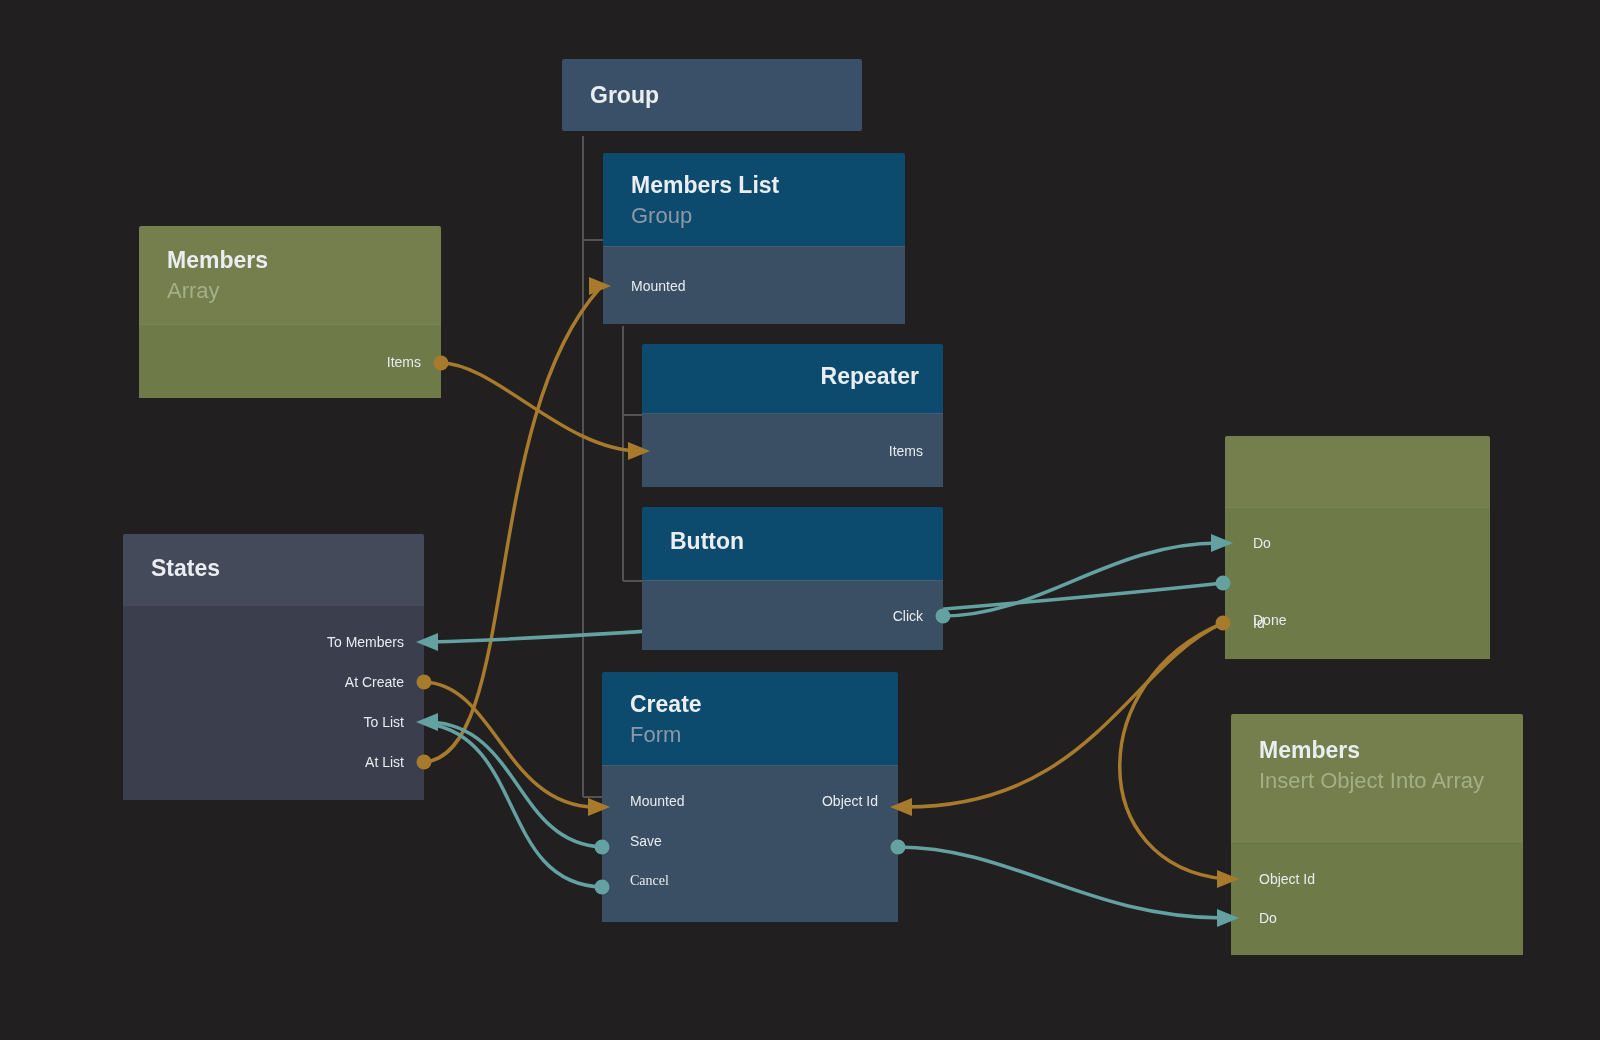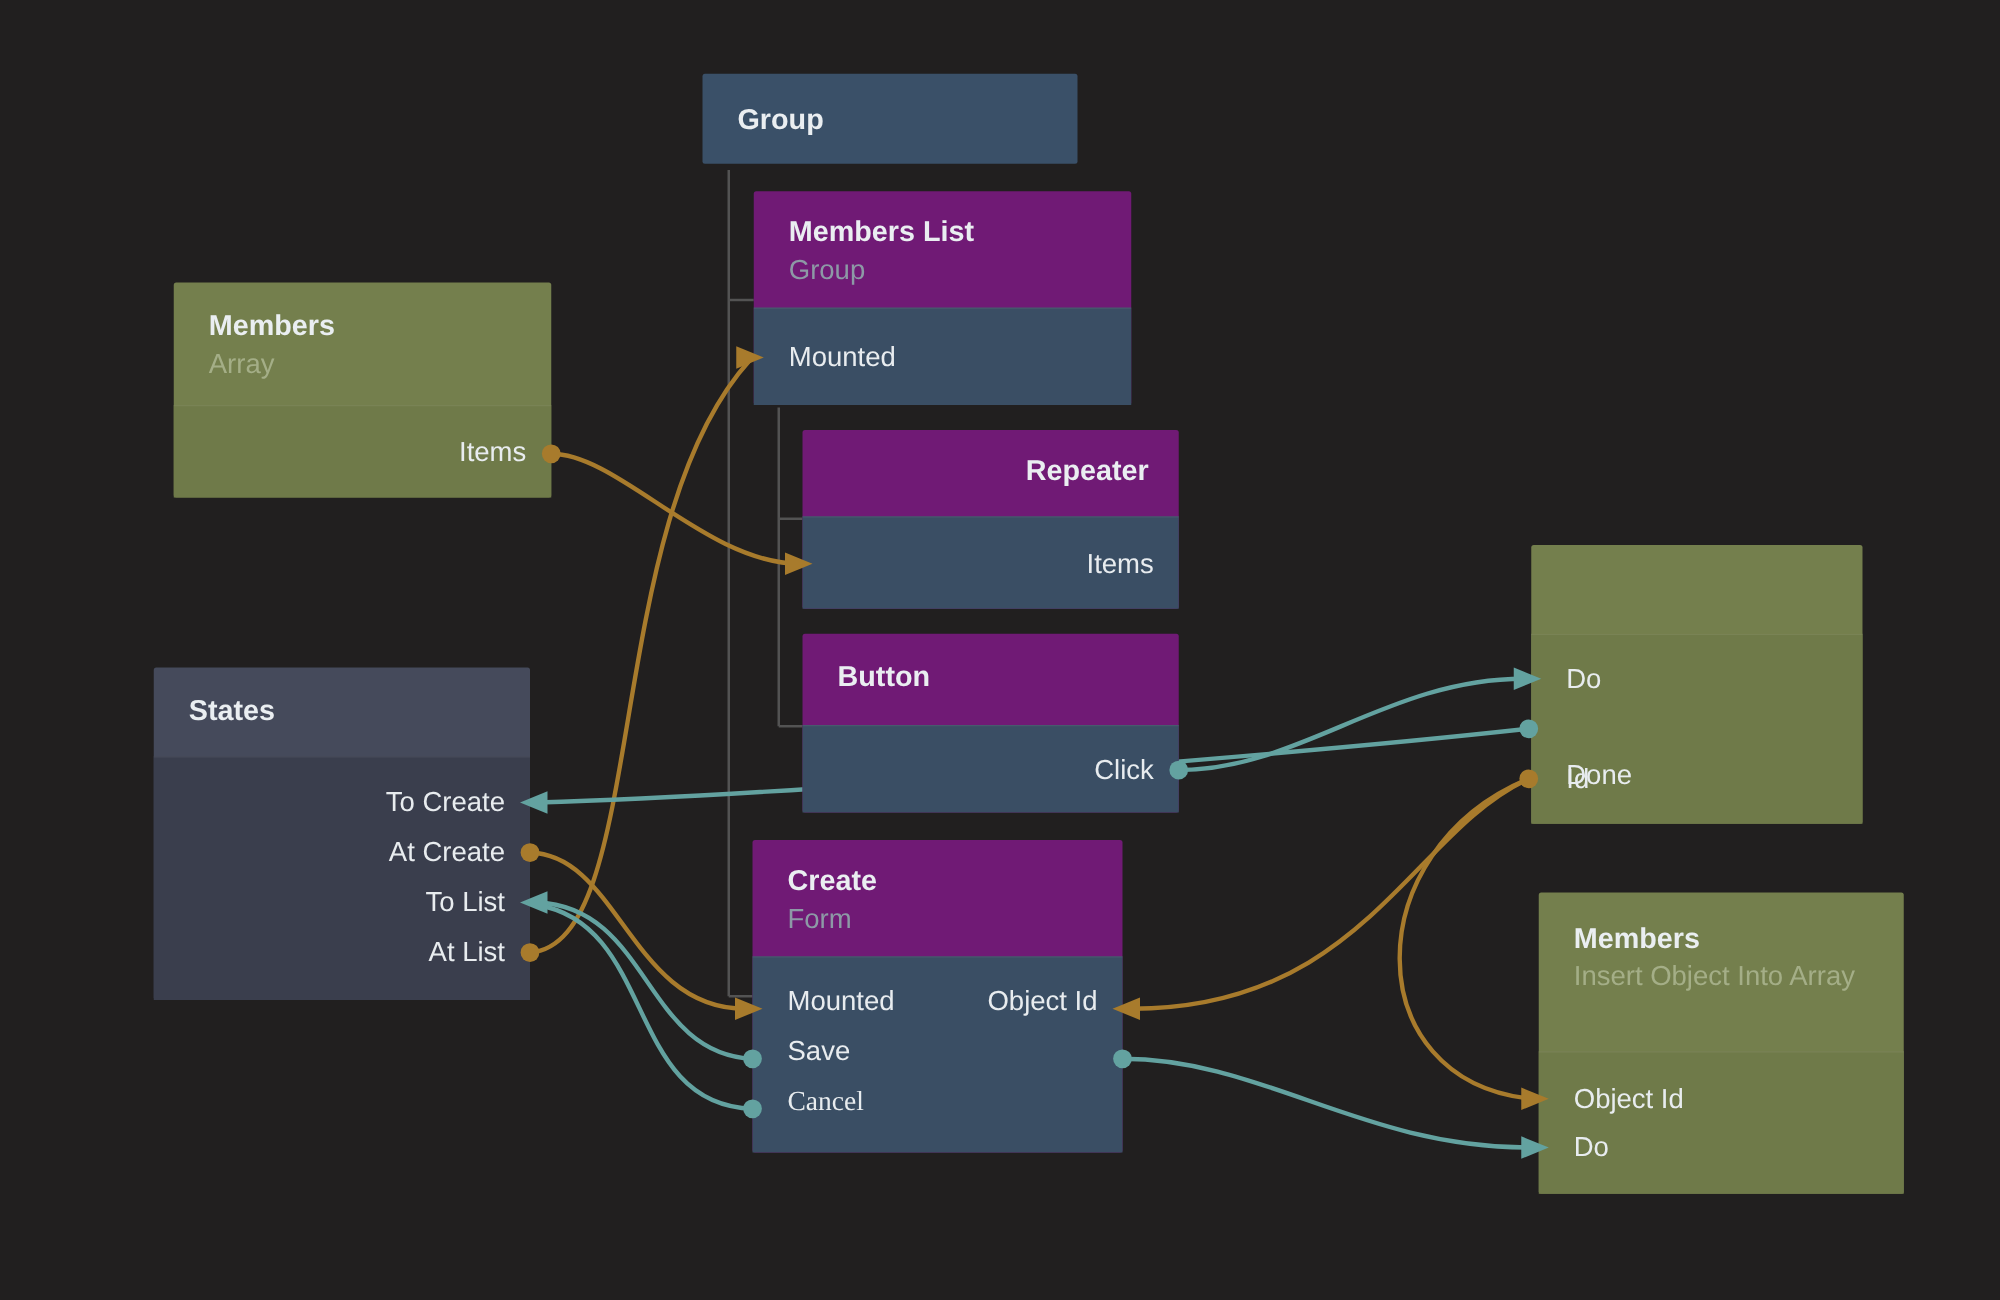--- a/index.html
+++ b/index.html
@@ -4,25 +4,25 @@
 <style>
   html,body{margin:0;padding:0;background:#211f1f;}
   #canvas{position:relative;width:1600px;height:1040px;background:#211f1f;overflow:hidden;
           font-family:"Liberation Sans","DejaVu Sans",sans-serif;}
   svg.layer{position:absolute;left:0;top:0;pointer-events:none;}
   .node{position:absolute;border-radius:2px;}
   .hdr{padding:16px 24px 0 28px;}
   .title{font-size:23px;font-weight:600;color:#eaeef1;line-height:32px;white-space:nowrap;}
   .subtitle{font-size:22px;font-weight:400;line-height:29px;}
   .body{position:absolute;left:0;right:0;bottom:0;border-top:1px solid rgba(255,255,255,0.07);}
-  .port{position:absolute;left:0;right:0;height:30px;line-height:30px;font-size:22px;color:#e8ecef;
+  .port{position:absolute;left:0;right:0;height:30px;line-height:30px;font-size:14px;color:#e8ecef;
         padding:0 20px 0 28px;box-sizing:border-box;}
   .port.right{text-align:right;}
   
-  .blue  {background:#701a75;}  .blue  .body{background:#3a4e64;}  .blue  .subtitle{color:#8d99a6;}
+  .blue  {background:#0c4a6e;}  .blue  .body{background:#3a4e64;}  .blue  .subtitle{color:#8d99a6;}
   .green {background:#747f4d;}  .green .body{background:#6f7a49;}  .green .subtitle{color:#a4ae87;}
   .gray  {background:#454a5b;}  .gray  .body{background:#3a3e4d;}
   .solo  {background:#3a5068;}
   .wire{fill:none;stroke-width:3.5px;pointer-events:stroke;}
   .tree{fill:none;stroke:#535353;stroke-width:2px;}
   .orange{stroke:#a87b2c;} .teal{stroke:#63a2a0;}
   .dot-orange{fill:#a87b2c;} .dot-teal{fill:#63a2a0;}
 </style>
 </head>
 <body>
@@ -123,21 +123,21 @@
       </div>
     </div>
   </div>
 
   <div class="node gray" style="left:123px;top:534px;width:301px;height:266px;">
     <div class="hdr" style="padding-top:18px;">
       <div class="title">States</div>
     </div>
     <div class="body" style="height:194px;">
       <div class="port right" style="top:21px;">
-        <span>To Create</span>
+        <span>To Members</span>
       </div>
       <div class="port right" style="top:61px;">
         <span>At Create</span>
       </div>
       <div class="port right" style="top:101px;">
         <span>To List</span>
       </div>
       <div class="port right" style="top:141px;">
         <span>At List</span>
       </div>

